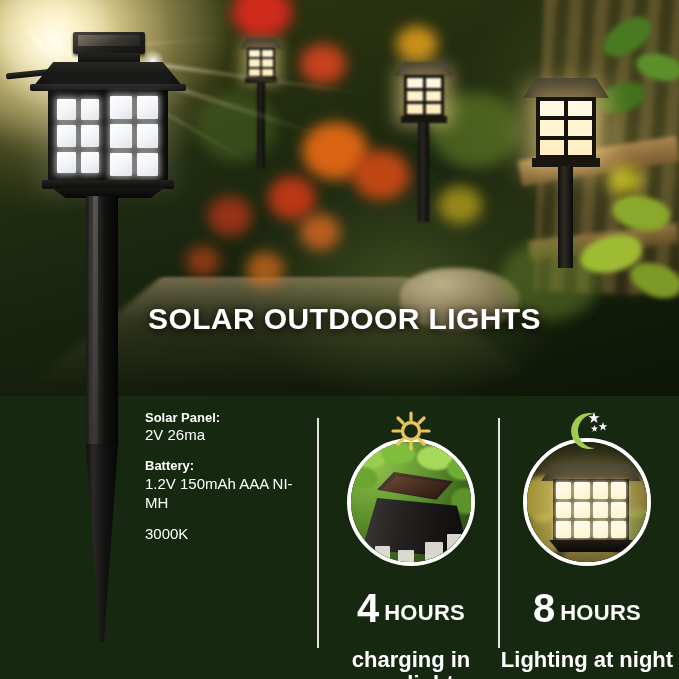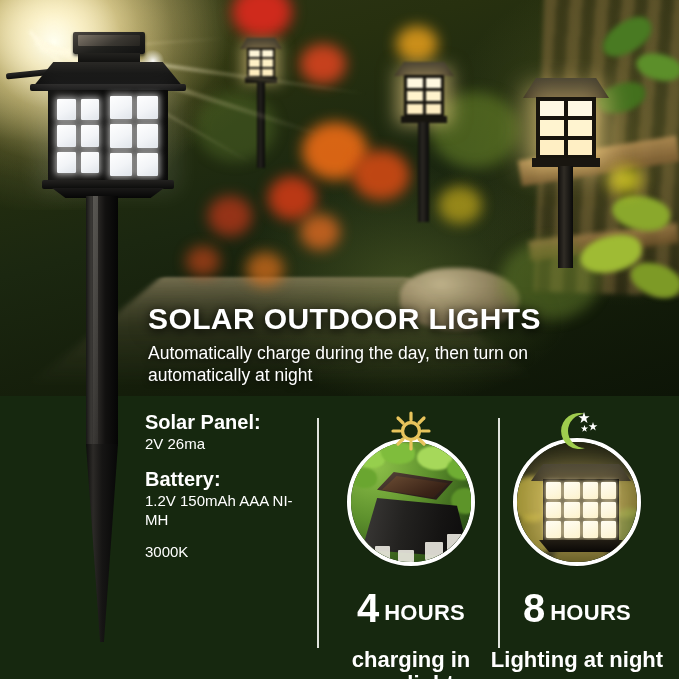--- a/index.html
+++ b/index.html
@@ -90,21 +90,21 @@
   #title{font-weight:bold;font-size:30px;letter-spacing:.4px;color:#fff;
     text-shadow:0 2px 8px rgba(0,0,0,.85),0 0 20px rgba(0,0,0,.5);line-height:1.05;}
   #subtitle{margin-top:7px;font-size:17.5px;color:#fff;line-height:1.28;font-weight:400;
     text-shadow:0 1px 6px rgba(0,0,0,.85);max-width:460px;}
 
   
   #panel{position:absolute;left:0;top:396px;width:679px;height:283px;background:#16280f;z-index:20;}
 
   #specs{position:absolute;left:145px;top:14px;width:170px;color:#fff;}
   .spec{margin-bottom:13px;}
-  .spec-k{font-weight:bold;font-size:20px;line-height:1.26;}
+  .spec-k{font-weight:bold;font-size:13px;line-height:1.26;}
   .spec-v{font-size:15px;line-height:1.26;font-weight:400;}
 
   .vdiv{position:absolute;top:22px;width:2px;height:230px;background:#f2f4ef;opacity:.92;}
 
   .col{position:absolute;top:0;width:178px;text-align:center;color:#fff;}
   .circ-wrap{position:relative;width:128px;height:128px;margin:42px auto 0;}
   .circ{position:absolute;inset:0;border-radius:50%;border:4px solid #fff;overflow:hidden;
     box-shadow:0 0 0 1px rgba(0,0,0,.15);}
   .badge{position:absolute;left:50%;top:-30px;transform:translateX(-50%);width:52px;height:46px;z-index:5;}
 
@@ -258,21 +258,20 @@
           <div class="ml-pane"></div>
           <div class="ml-pane"></div>
         </div>
       </div>
       <div class="ml-foot"></div>
       <div class="ml-foot2"></div>
     </div>
 
     <div id="headline">
       <div id="title">SOLAR OUTDOOR LIGHTS</div>
-      <div id="subtitle">Automatically charge during the day, then turn on automatically at night</div>
     </div>
   </div>
 
   <div id="panel">
 
     <div id="specs">
       <div class="spec">
         <div class="spec-k">Solar Panel:</div>
         <div class="spec-v">2V 26ma</div>
       </div>
@@ -323,21 +322,21 @@
           <div class="cap-win" style="left:74px;top:100px;width:18px;height:18px;"></div>
           <div class="cap-win" style="left:96px;top:92px;width:16px;height:17px;"></div>
         </div>
       </div>
       <div class="hours">
         <span class="num">4</span><span class="lbl">HOURS</span>
       </div>
       <div class="sub2">charging in sunlight</div>
     </div>
 
-    <div class="col" style="left:488px;">
+    <div class="col" style="left:498px;">
       <div class="circ-wrap">
         <div class="badge">
           <svg viewBox="0 0 52 46" width="52" height="46">
             <path d="M34 6 A18 18 0 1 0 34 40 A14.5 14.5 0 1 1 34 6 Z" fill="#9fcc4e"></path>
             <polygon points="33,4 34.4,8.2 38.6,8.2 35.2,10.8 36.5,15 33,12.4 29.5,15 30.8,10.8 27.4,8.2 31.6,8.2" fill="#fff"></polygon>
             <polygon points="42,14 43.1,17.2 46.4,17.2 43.7,19.2 44.7,22.4 42,20.4 39.3,22.4 40.3,19.2 37.6,17.2 40.9,17.2" fill="#fff"></polygon>
             <polygon points="33.5,17 34.4,19.6 37.1,19.6 34.9,21.2 35.7,23.8 33.5,22.2 31.3,23.8 32.1,21.2 29.9,19.6 32.6,19.6" fill="#fff"></polygon>
           </svg>
         </div>
         <div class="circ">

